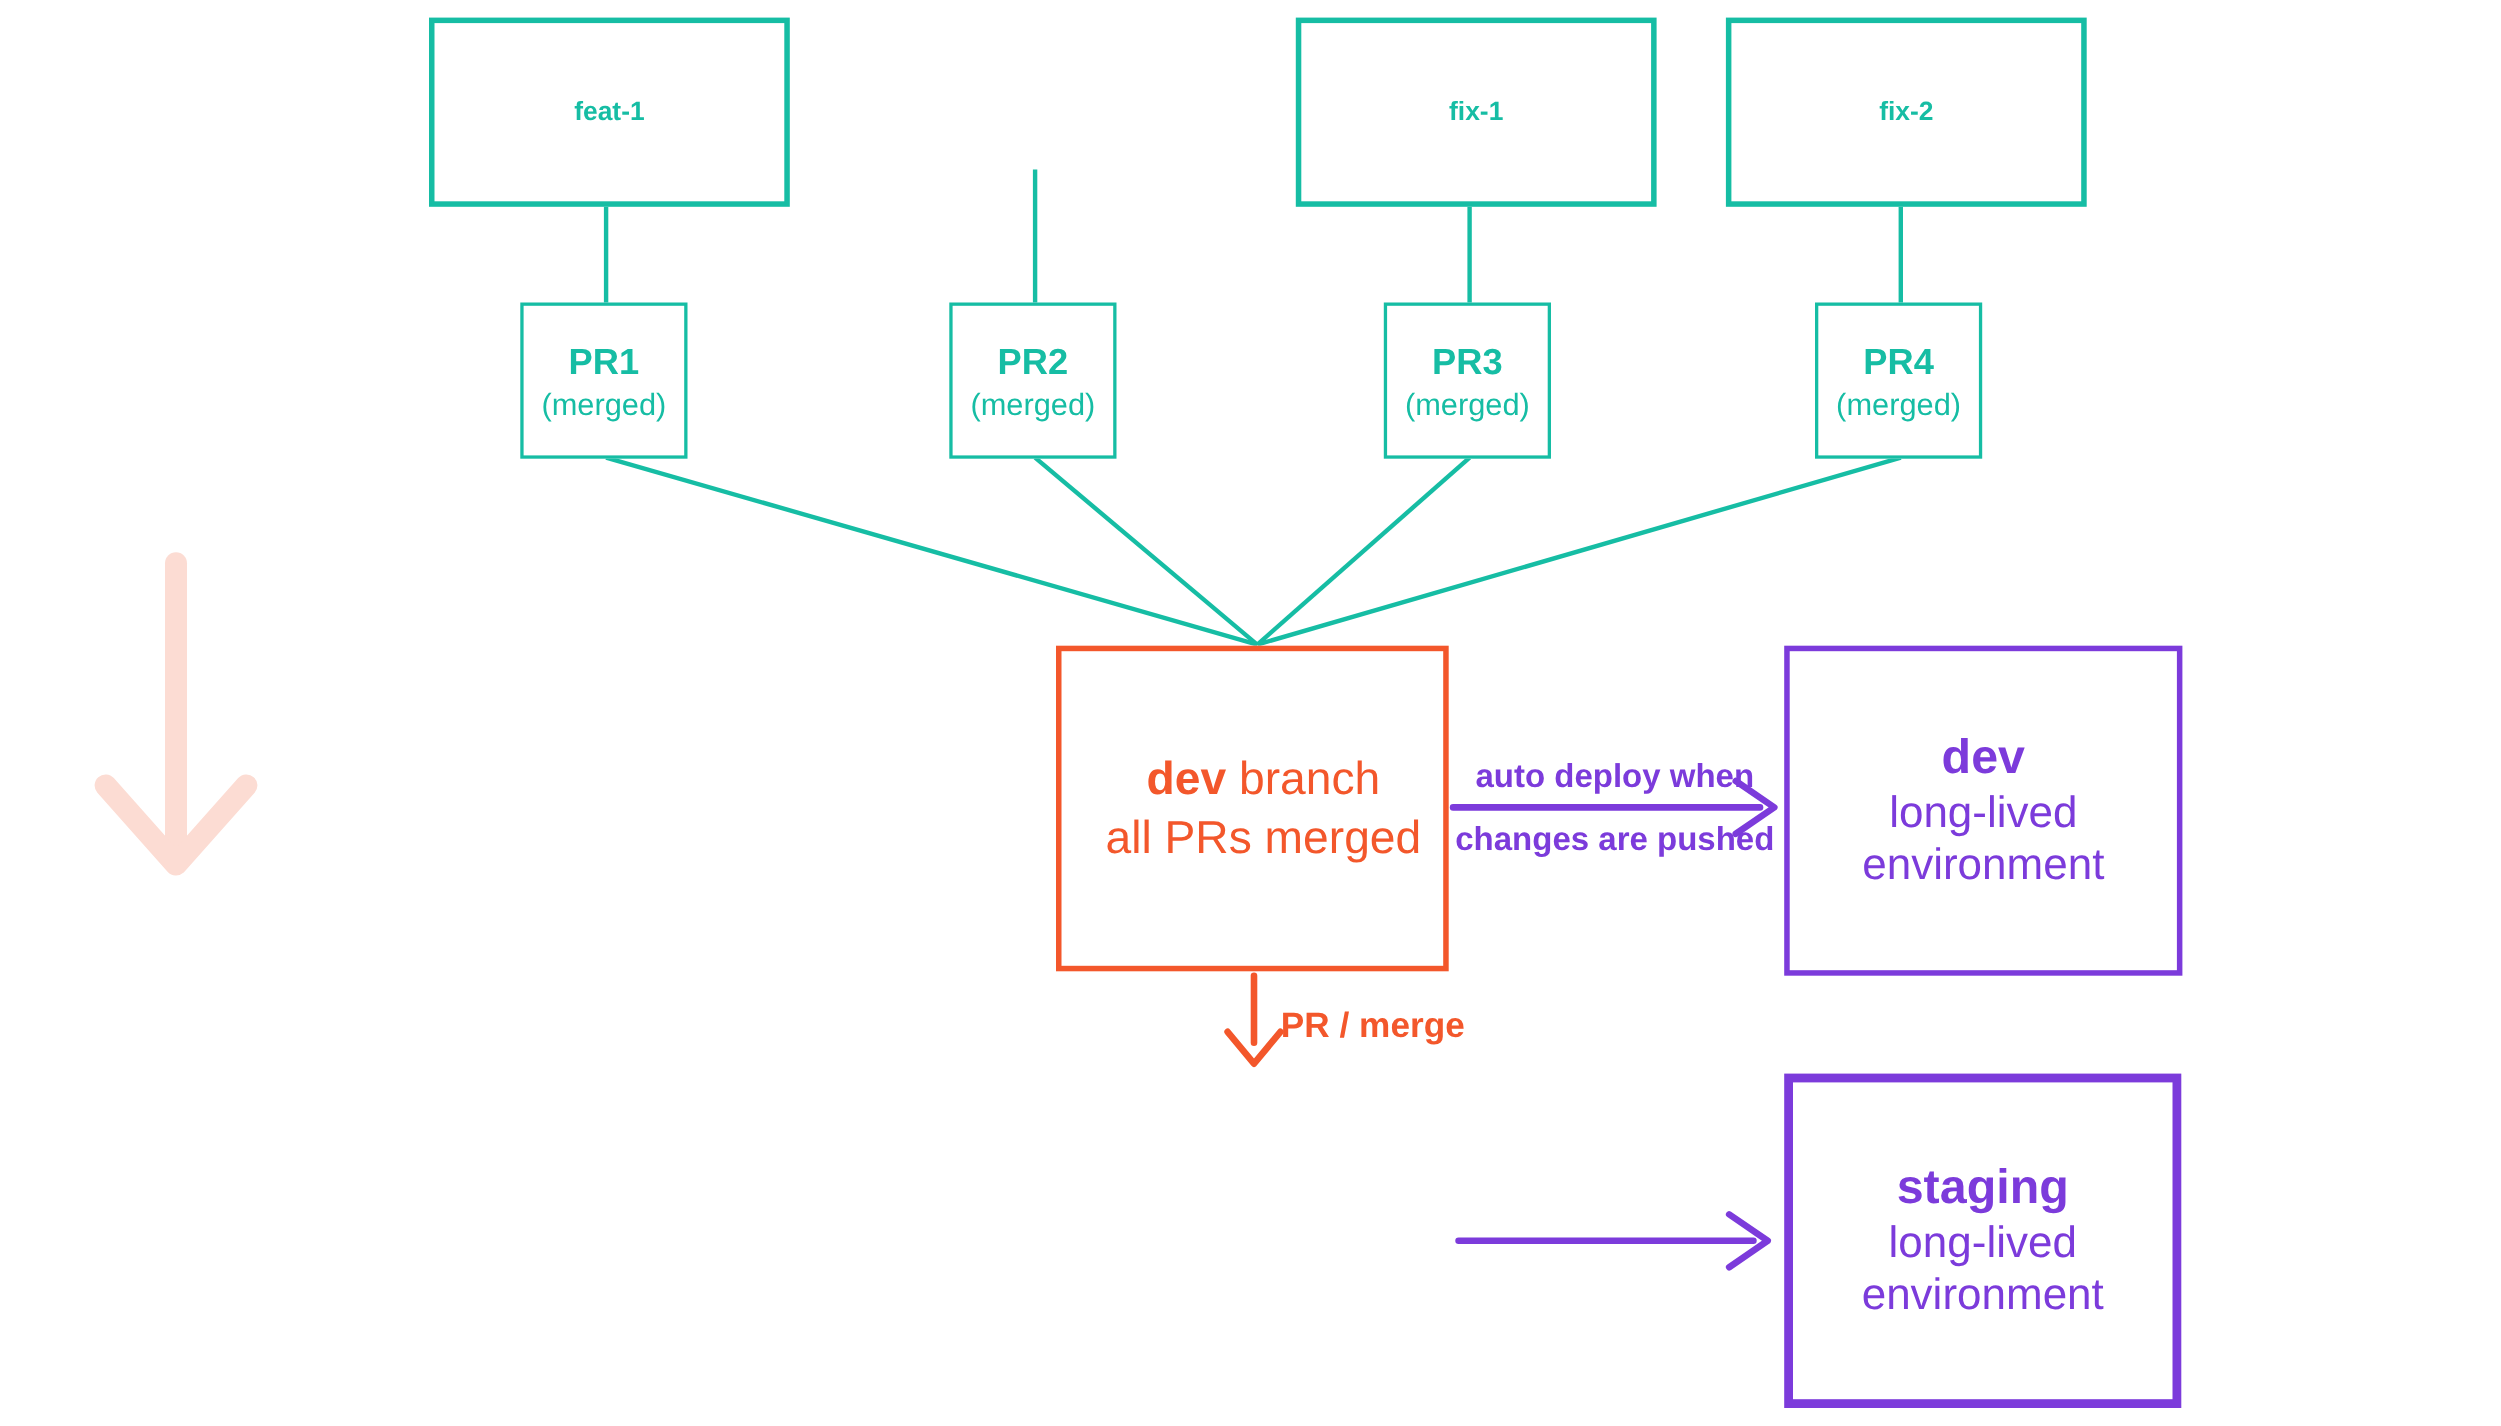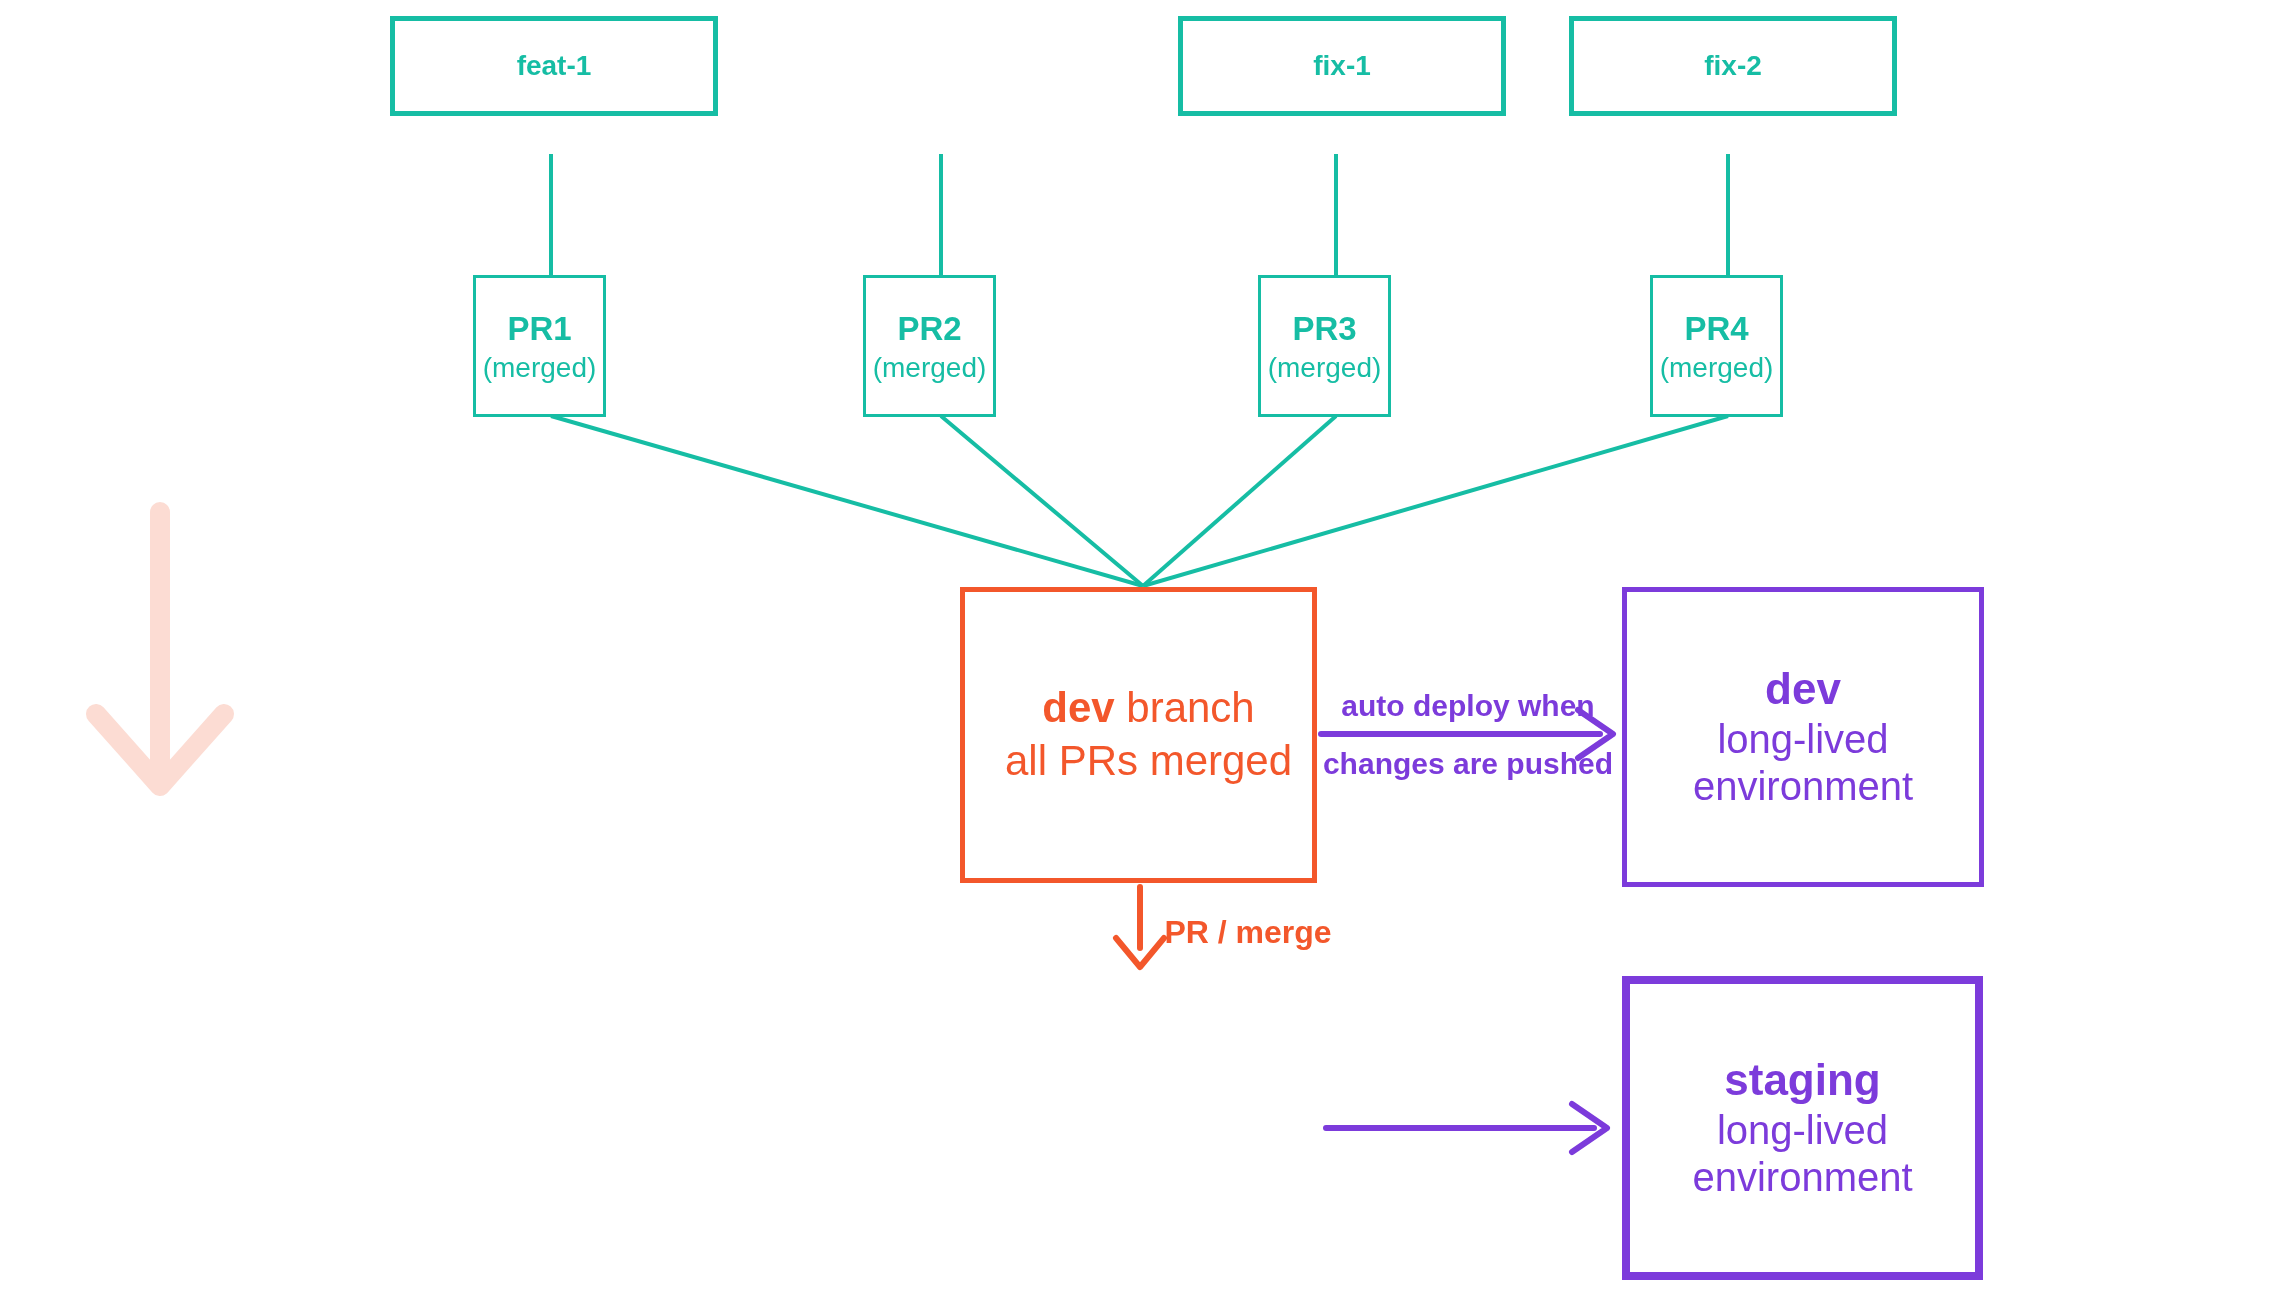--- a/index.html
+++ b/index.html
@@ -31,28 +31,28 @@
     display: flex;
     flex-direction: column;
     align-items: center;
     justify-content: center;
     text-align: center;
     background: #ffffff;
     box-sizing: border-box;
   }
   .branch-box {
     width: 328px;
-    height: 100px;
+    height: 172px;
     border: 5px solid var(--teal);
     color: var(--teal);
-    font-size: 28px;
+    font-size: 24px;
     font-weight: 700;
   }
   .pr-box {
-    width: 133px;
+    width: 152px;
     height: 142px;
     border: 3px solid var(--teal);
     color: var(--teal);
   }
   .pr-title { font-size: 33px; font-weight: 700; line-height: 1.3; }
   .pr-sub   { font-size: 28px; font-weight: 400; line-height: 1.2; text-align: right; }
 
   .dev-branch-box {
     left: 960px; top: 587px;
     width: 357px; height: 296px;

